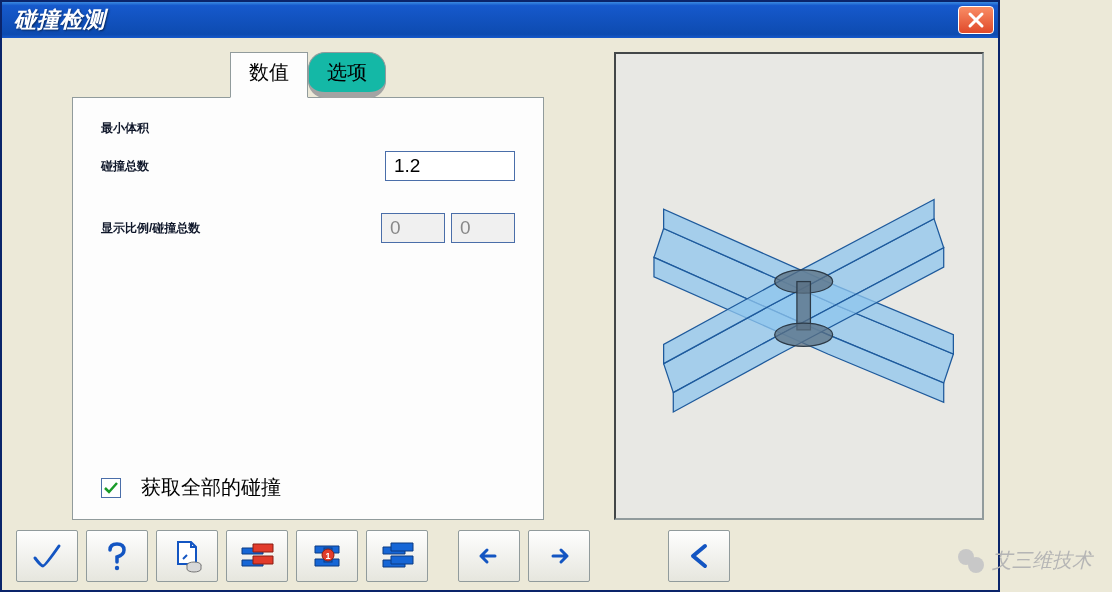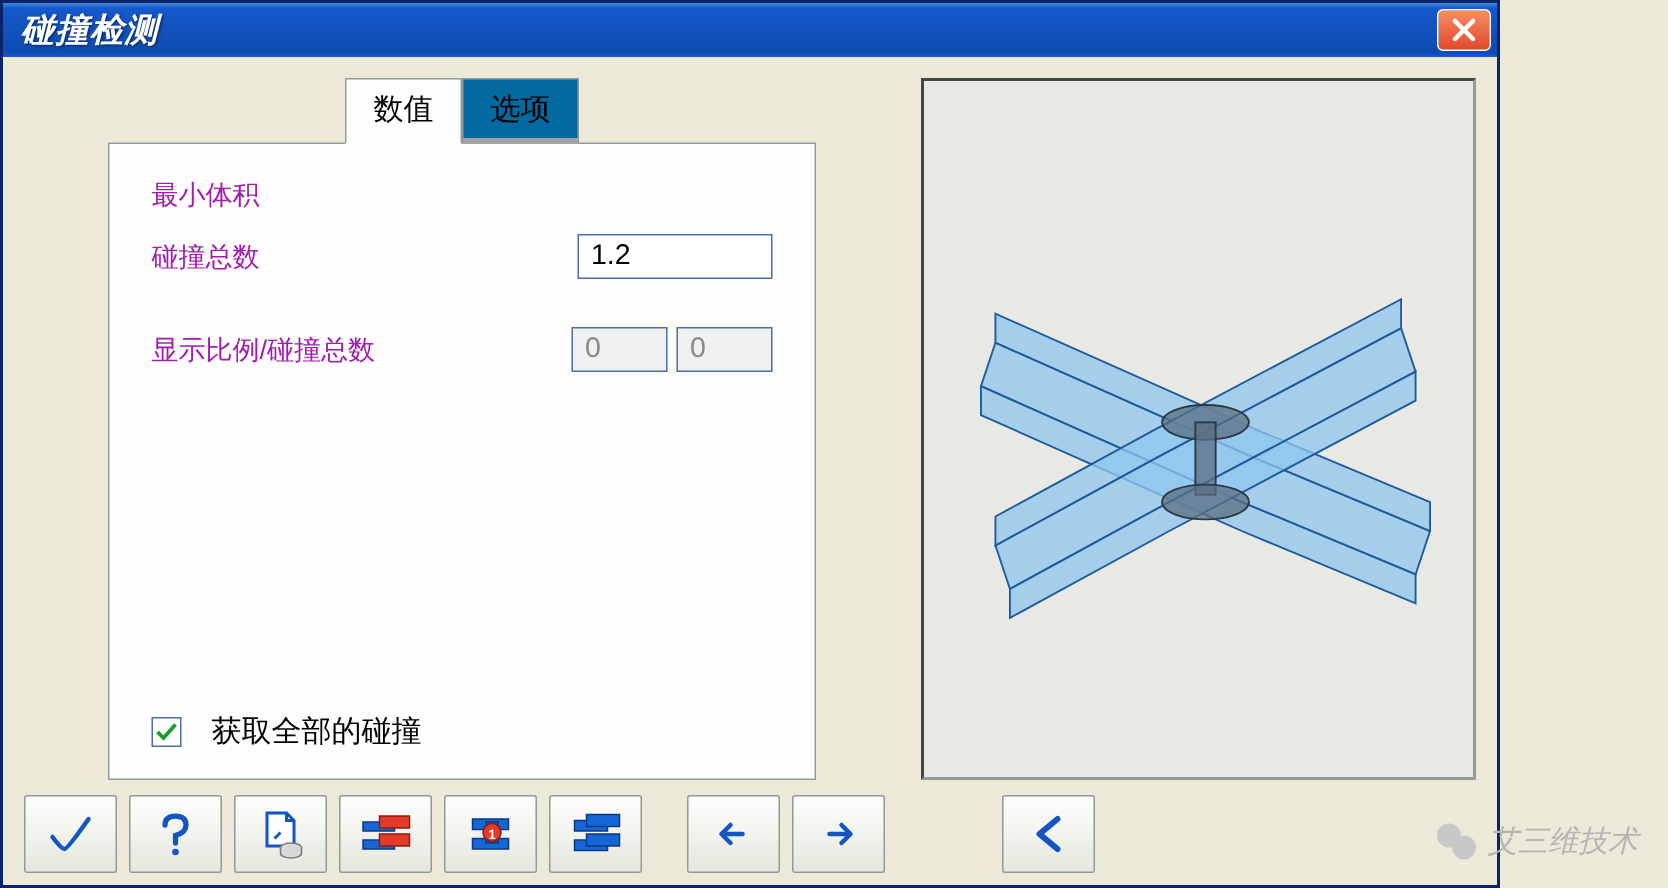--- a/index.html
+++ b/index.html
@@ -74,40 +74,42 @@
       background: #fefefe;
       font-size: 20px;
       cursor: pointer;
       margin-bottom: -1px;
     }
     .tab.active {
       border-bottom: 1px solid #fdfdfd;
       background: #fdfdfd;
     }
     .tab:not(.active) {
-      background: #0369a1;
-      border-bottom: 4px solid #a3a3a3;
+      background: #14b8a6;
+      border-bottom: 6px solid #a3a3a3;
+      border-radius: 17px;
     }
     .tab-panel {
       flex: 1;
       border: 1px solid #919b9c;
       background: #fdfdfd;
       padding: 22px 28px 18px 28px;
       display: flex;
       flex-direction: column;
     }
     .form-row {
       display: flex;
       align-items: center;
       margin-bottom: 14px;
     }
     .form-label {
       width: 280px;
-      font-size: 18px;
-      color: #a21caf;
+      font-size: 12px;
+      color: #0f172a;
+      font-weight: bold;
     }
     .form-inputs {
       display: flex;
       gap: 6px;
     }
     .form-input {
       border: 1px solid #4a6ea9;
       padding: 3px 8px;
       font-size: 19px;
       width: 130px;

